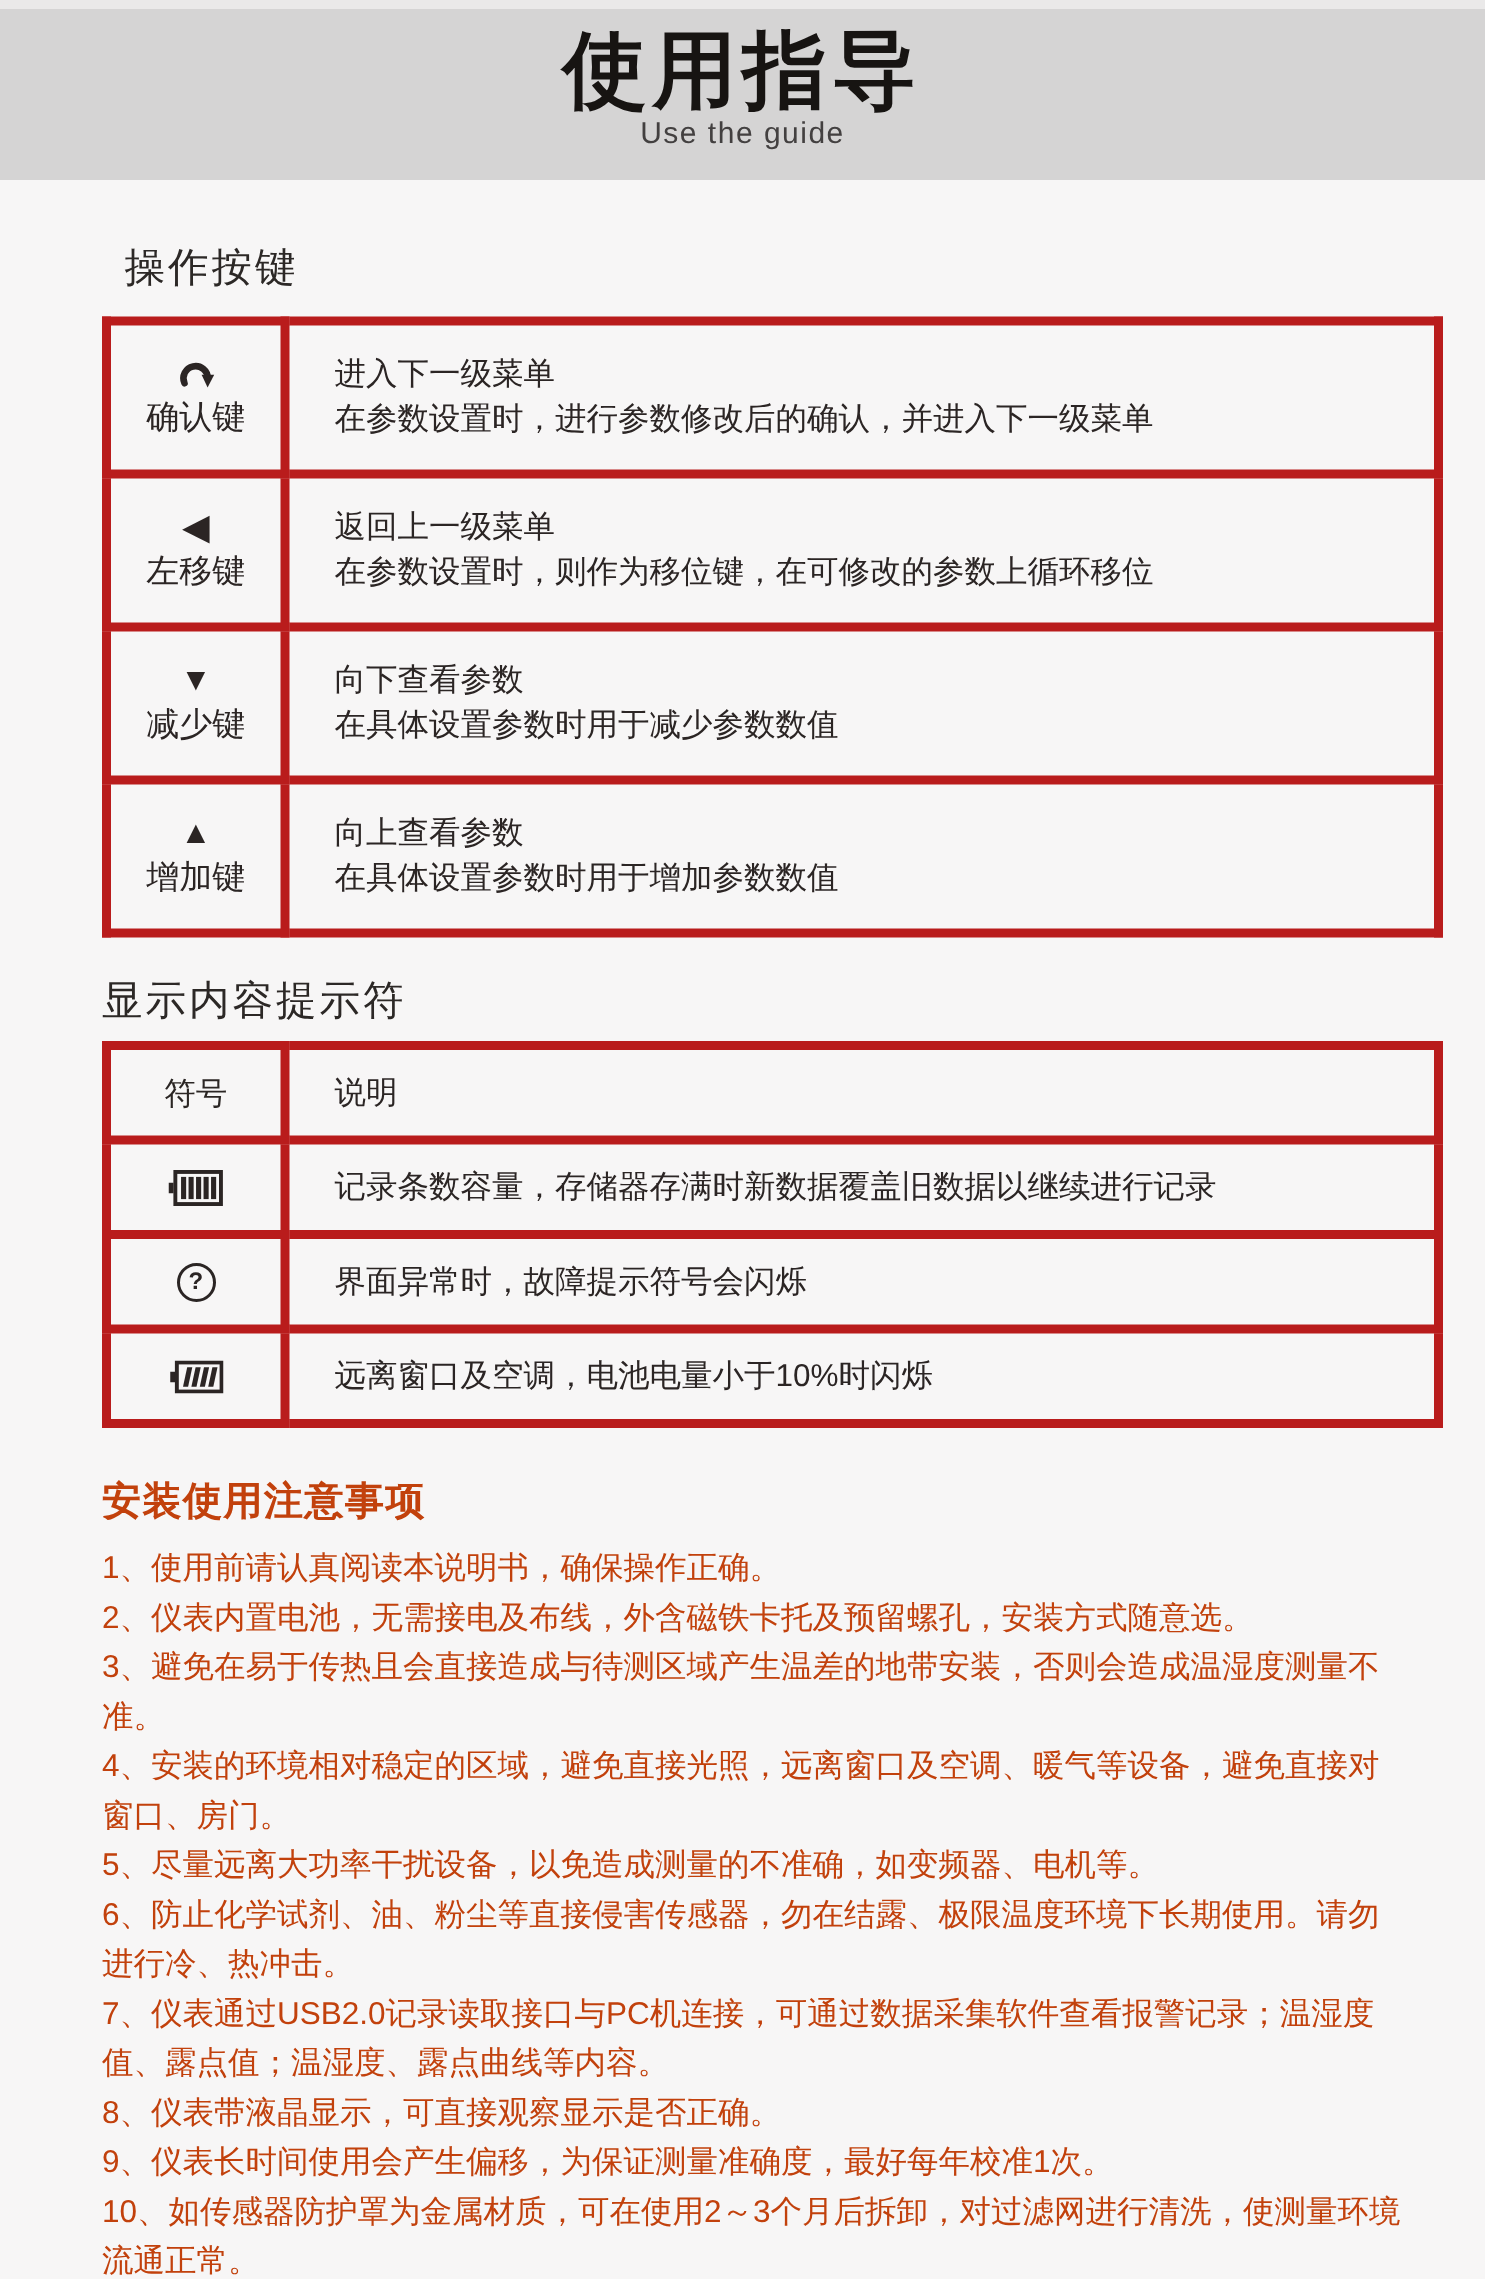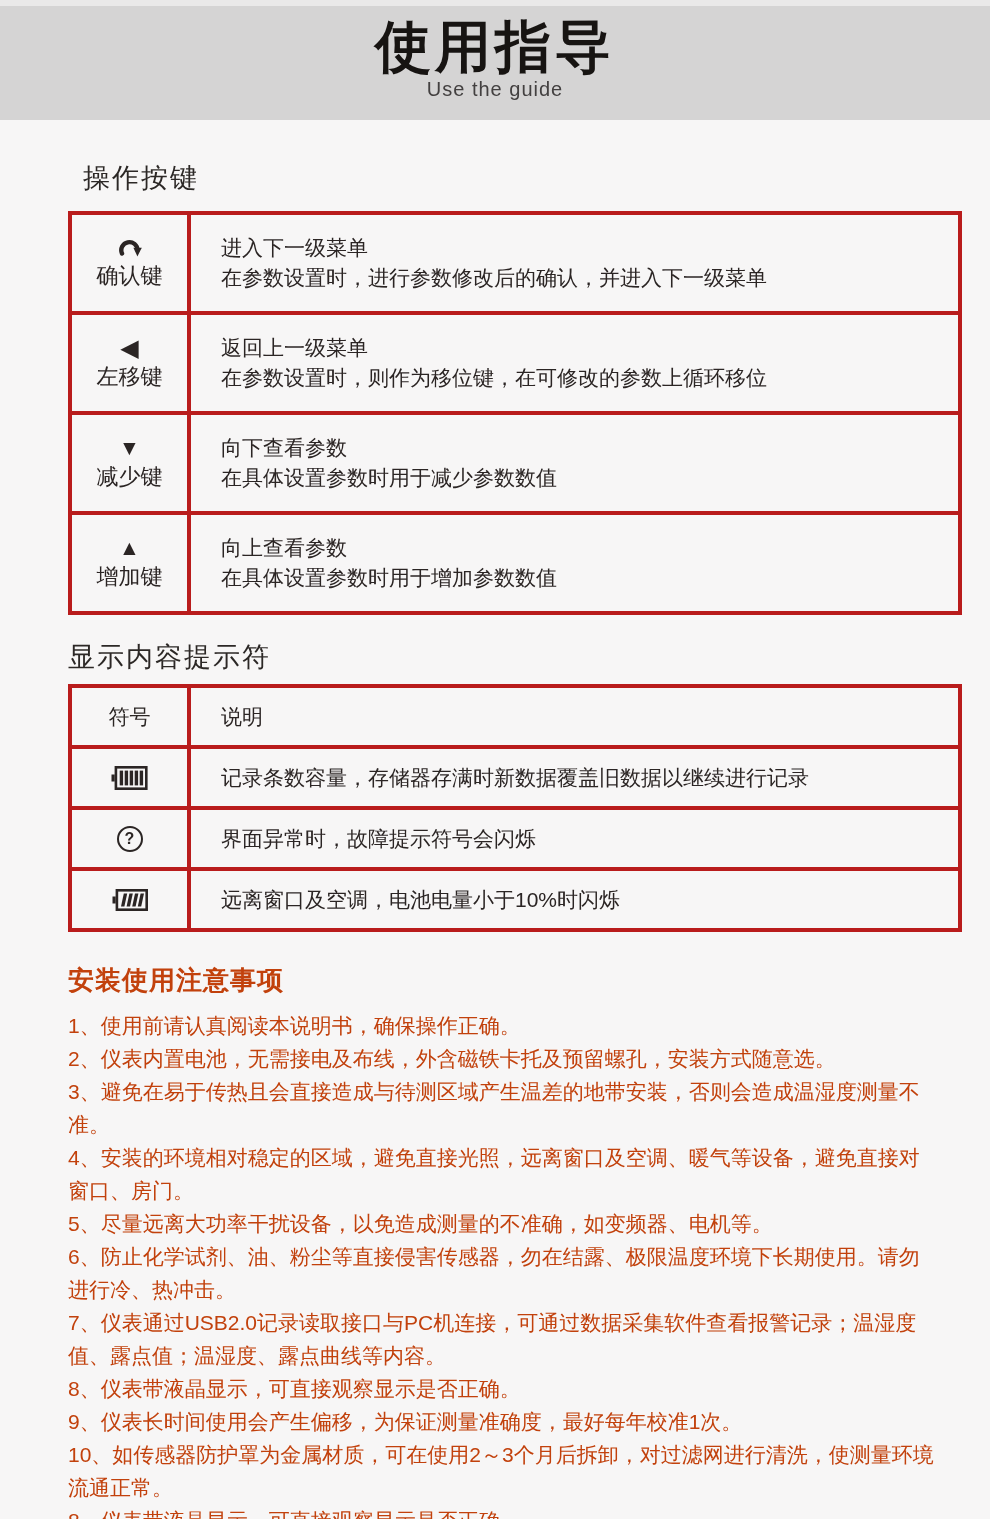--- a/index.html
+++ b/index.html
@@ -21,21 +21,21 @@
     font-size:20px;color:#434040;letter-spacing:1px;line-height:24px;margin-top:1px;
   }
   
   .content{padding:0 28px 0 68px;}
   h2,h3{margin:0;color:#2c2826;font-weight:500;letter-spacing:2px;}
   .h-keys{font-size:27px;line-height:28px;margin:44px 0 19px 15px;}
   .h-ind{font-size:27px;line-height:28px;margin:28px 0 13px 0;}
   .h-notes{font-size:26px;line-height:28px;margin:34px 0 15px 0;font-weight:700;letter-spacing:1px;color:#c2410c;}
   
   table{border-collapse:collapse;table-layout:fixed;width:894px;background:transparent;}
-  td,th{border:4px solid #b91c1c;vertical-align:middle;}
+  td,th{border:6px solid #b91c1c;vertical-align:middle;}
   .keys td{height:80px;}
   .sym-cell{text-align:center;padding:4px 2px;}
   .key-glyph{display:block;font-size:21px;line-height:24px;color:#2b2524;}
   .key-label{display:block;font-size:22px;line-height:26px;margin-top:4px;color:#2b2524;}
   .desc-cell{padding:8px 14px 8px 30px;font-size:21px;line-height:30px;color:#2b2524;text-align:left;font-weight:normal;}
   .ind .hdr{height:36px;}
   .ind td{height:41px;}
   .ind .hdr .desc-cell, .ind .hdr .sym-cell{font-size:21px;font-weight:normal;}
   .circle-q{
     display:inline-block;width:22px;height:22px;border:2.5px solid #2b2524;border-radius:50%;

